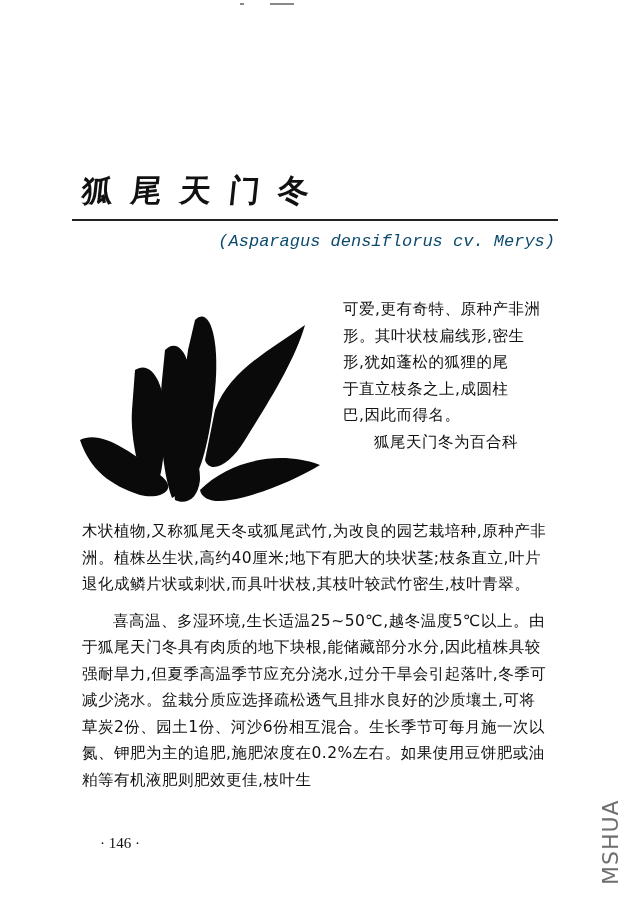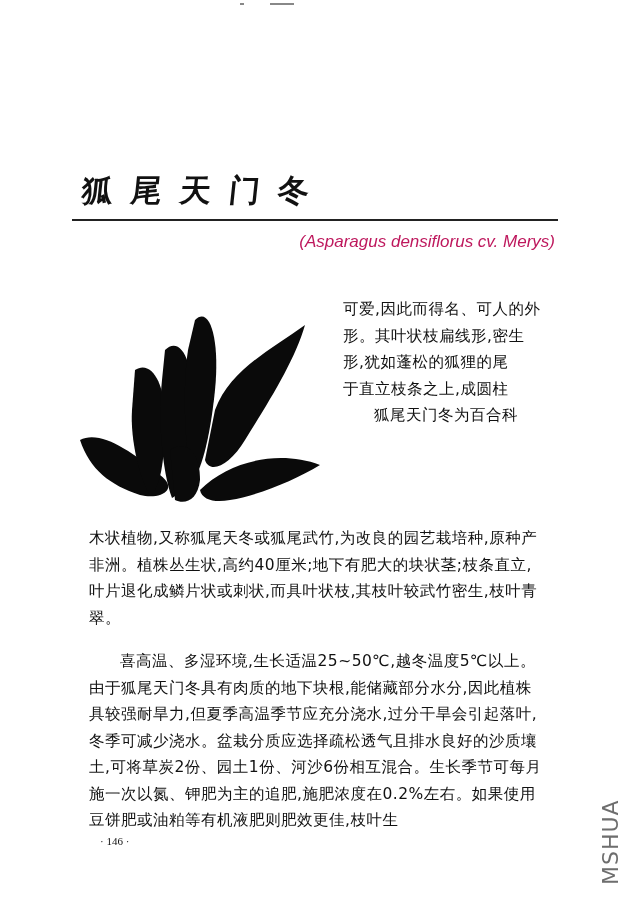--- a/index.html
+++ b/index.html
@@ -9,42 +9,42 @@
     }
     .page-title {
       position: absolute; left: 82px; top: 170px;
       font-family: "DejaVu Sans", sans-serif; font-size: 31px; font-weight: bold;
       letter-spacing: 18px; color: #111; transform: skewX(-6deg);
     }
     .title-rule {
       position: absolute; left: 72px; top: 219px; width: 486px; height: 2px; background: #222;
     }
     .latin-name {
-      position: absolute; right: 82px; top: 232px; font-family: Liberation Sans, sans-serif;
-      font-size: 17px; font-style: italic; color: #be185d; white-space: nowrap;
+      position: absolute; right: 82px; top: 232px; font-family: Liberation Mono, monospace;
+      font-size: 17px; font-style: italic; color: #0c4a6e; white-space: nowrap;
     }
     .illustration {
       position: absolute; left: 70px; top: 300px; width: 260px; height: 210px;
     }
     .body-text { font-size: 15.5px; line-height: 26.5px; letter-spacing: 0.5px; font-family: "DejaVu Sans", sans-serif; }
     .side-col {
       position: absolute; left: 343px; top: 296px; width: 220px;
     }
     .drop-cap {
       display: inline-block; width: 32px; height: 32px; background: #111; color: #fff;
       font-size: 25px; line-height: 32px; text-align: center; margin-right: 18px; vertical-align: -4px;
     }
     .side-line { white-space: nowrap; text-align: justify; }
     .full-col {
       position: absolute; left: 72px; top: 508px; width: 488px;
     }
     .indent { text-indent: 2em; }
-    p { margin: 17px; }
+    p { margin: 10px; }
     .page-number {
-      position: absolute; left: 100px; top: 835px; font-family: "Liberation Serif", serif; font-size: 11px;
+      position: absolute; left: 100px; top: 835px; font-family: "Liberation Serif", serif; font-size: 15px;
     }
     .watermark {
       position: absolute; left: 598px; top: 885px; transform-origin: left top; transform: rotate(-90deg);
       font-family: "DejaVu Sans", sans-serif; font-size: 22px; color: #6e6e6e; letter-spacing: 1px;
     }
     .scan-mark { position: absolute; height: 2px; background: #888; }
   </style>
 </head>
 <body>
 
@@ -63,24 +63,25 @@
       <path d="M95 50 C110 35 125 60 122 110 C120 160 112 195 102 198 C92 170 88 120 92 80 Z"></path>
       <path d="M125 20 C140 5 150 40 145 90 C140 140 130 175 122 180 C115 150 112 90 118 50 Z"></path>
       <path d="M145 110 C160 70 200 50 235 25 C225 60 200 100 175 140 C160 165 140 175 135 160 Z"></path>
       <path d="M130 190 C160 160 210 150 250 165 C225 180 190 195 160 200 C145 203 132 200 130 190 Z"></path>
       <path d="M100 150 C115 140 130 150 130 180 C128 200 115 205 105 200 Z"></path>
     </g>
   </svg>
 </div>
 
 <div class="side-col body-text">
-  <div class="side-line">可爱,因此而得名、可人的外</div>
+  <div class="side-line">可爱,更有奇特、原种产非洲</div>
   <div class="side-line">形。其叶状枝扁线形,密生</div>
   <div class="side-line">形,犹如蓬松的狐狸的尾</div>
   <div class="side-line">于直立枝条之上,成圆柱</div>
+  <div class="side-line">巴,因此而得名。</div>
   <div class="side-line indent">狐尾天门冬为百合科</div>
 </div>
 
 <div class="full-col body-text">
   <p>木状植物,又称狐尾天冬或狐尾武竹,为改良的园艺栽培种,原种产非洲。植株丛生状,高约40厘米;地下有肥大的块状茎;枝条直立,叶片退化成鳞片状或刺状,而具叶状枝,其枝叶较武竹密生,枝叶青翠。</p>
   <p class="indent">喜高温、多湿环境,生长适温25~50℃,越冬温度5℃以上。由于狐尾天门冬具有肉质的地下块根,能储藏部分水分,因此植株具较强耐旱力,但夏季高温季节应充分浇水,过分干旱会引起落叶,冬季可减少浇水。盆栽分质应选择疏松透气且排水良好的沙质壤土,可将草炭2份、园土1份、河沙6份相互混合。生长季节可每月施一次以氮、钾肥为主的追肥,施肥浓度在0.2%左右。如果使用豆饼肥或油粕等有机液肥则肥效更佳,枝叶生</p>
 </div>
 
 <div class="page-number">· 146 ·</div>
 <div class="watermark">MSHUA</div>

